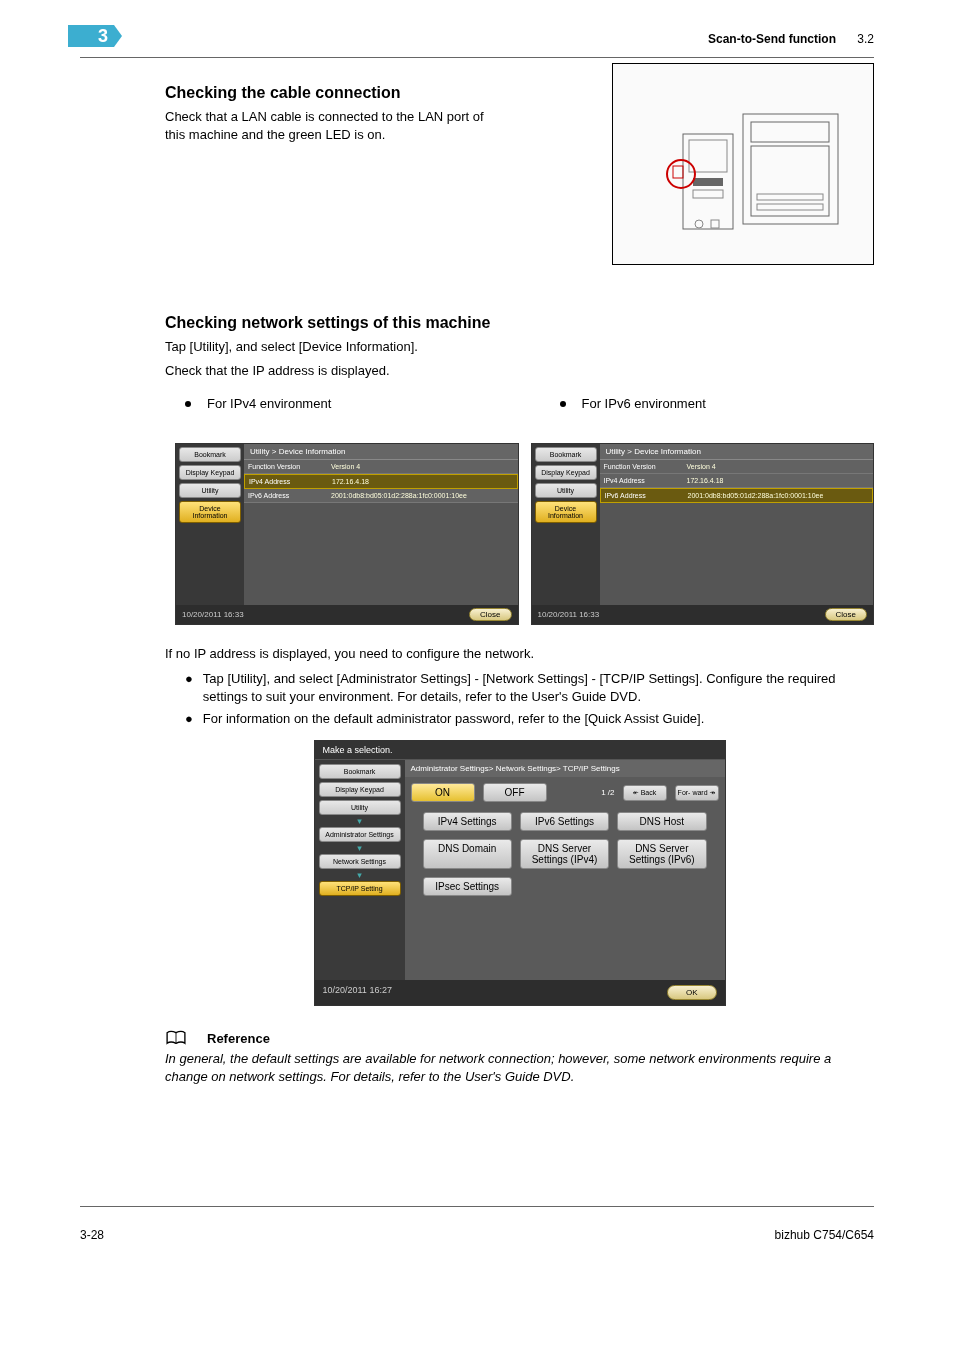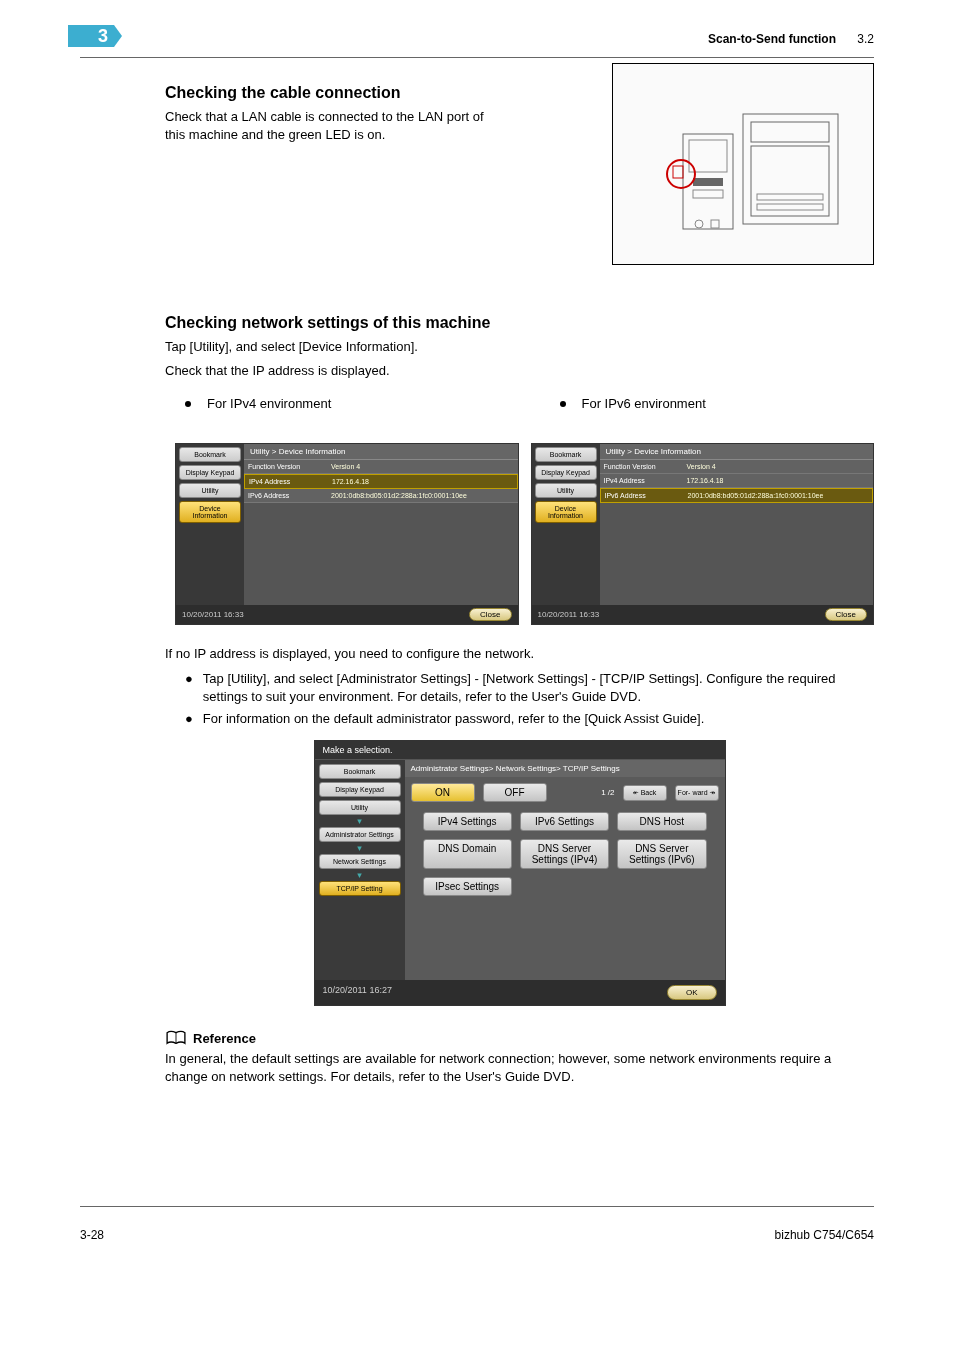--- a/index.html
+++ b/index.html
@@ -40,23 +40,23 @@
   .adm-body{display:flex;height:220px}
   .adm-side{width:82px;background:#3a3a3a;padding:4px;display:flex;flex-direction:column;gap:3px}
   .adm-arrow{color:#4aa;text-align:center;font-size:9px;line-height:6px}
   .adm-main{flex:1;background:#5a5a5a;display:flex;flex-direction:column}
   .adm-path{background:#666;padding:4px 6px;color:#fff;font-size:8px}
   .adm-row1{display:flex;gap:8px;padding:6px;align-items:center;font-size:8px;color:#fff}
   .pill{background:linear-gradient(#eaeaea,#c4c4c4);color:#000;border:1px solid #888;border-radius:3px;padding:3px 0;text-align:center;font-size:10px}
   .pill.on{background:linear-gradient(#ffea9a,#e6c030)}
   .adm-grid{display:grid;grid-template-columns:1fr 1fr 1fr;gap:8px;padding:4px 18px}
   .adm-foot{display:flex;justify-content:space-between;align-items:flex-start;padding:5px 8px;background:#2d2d2d;color:#ccc;font-size:9px}
-  .ref{display:flex;align-items:center;gap:6px;margin-top:24px;font-weight:bold}
+  .ref{display:flex;align-items:center;gap:20px;margin-top:24px;font-weight:bold}
   .ref-icon{width:22px;height:16px}
-  .ref-text{line-height:1.4;margin-top:4px}
+  .ref-text{font-style:italic;line-height:1.4;margin-top:4px}
   .footer{position:absolute;bottom:28px;left:80px;right:80px;display:flex;justify-content:space-between;border-top:1px solid #666;padding-top:21px;font-size:12px}
 </style>
 </head>
 <body>
 
 <div class="page">
   <div class="chapnum">3</div>
   <div class="hdr-right">
     <b>Scan-to-Send function</b>
     <span>3.2</span>

